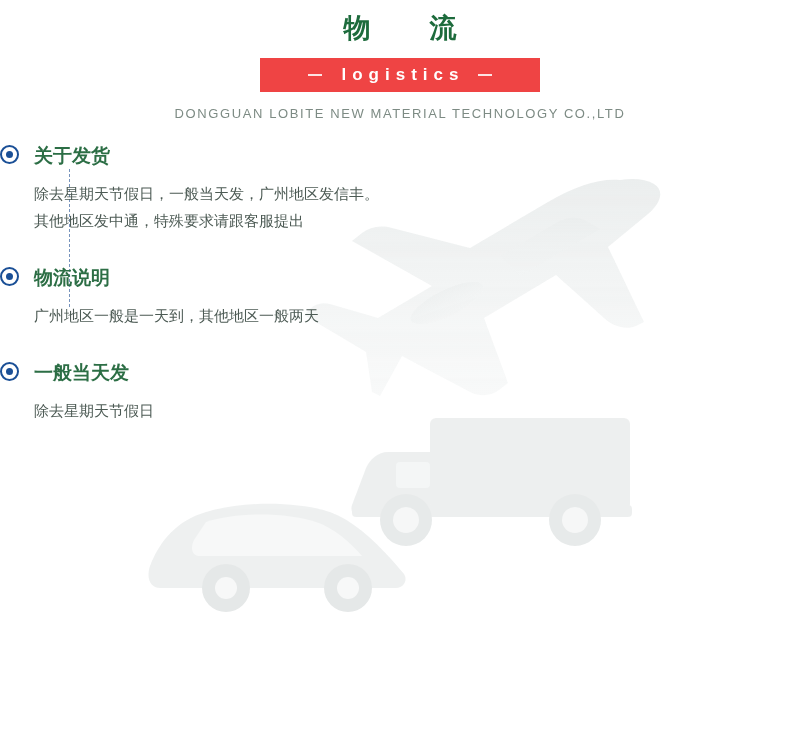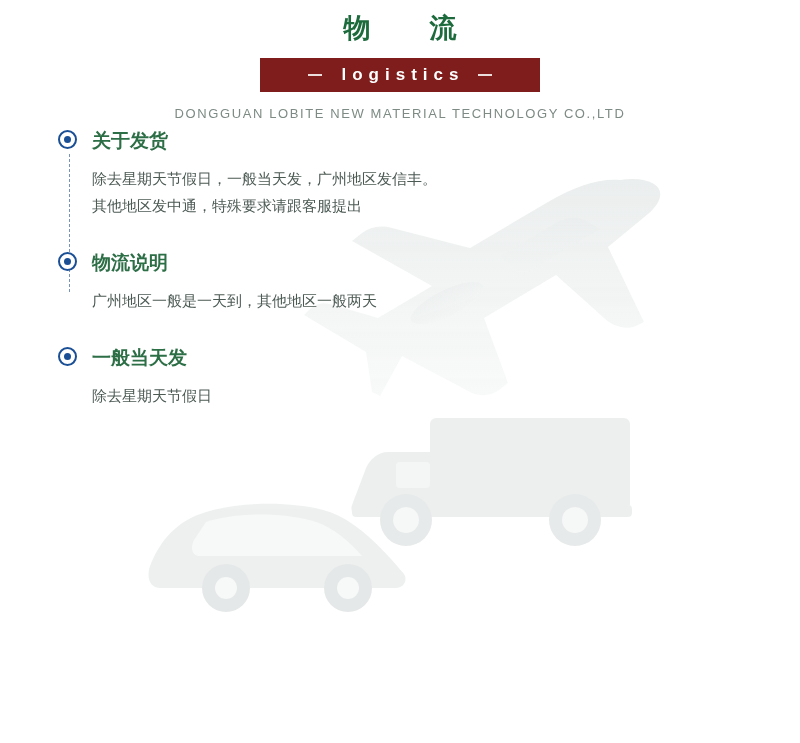--- a/index.html
+++ b/index.html
@@ -46,21 +46,21 @@
     font-weight: bold;
     color: #1d6b3c;
     letter-spacing: 16px;
     line-height: 48px;
     padding-left: 16px;
   }
   .title-band {
     width: 280px;
     height: 34px;
     margin: 6px auto 0 auto;
-    background: #7f1d1d;
+    background: #ef4444;
     display: flex;
     align-items: center;
     justify-content: center;
     gap: 14px;
   }
   .band-dash {
     display: block;
     width: 14px;
     height: 2px;
     background: #ffffff;
@@ -79,22 +79,21 @@
     font-family: "Liberation Sans", sans-serif;
     font-size: 13px;
     color: #7d8b84;
     letter-spacing: 1.6px;
   }
 
   
   .timeline {
     position: relative;
     z-index: 2;
-    margin-top: 7px;
-    padding-left: 58px;
+    margin-top: 22px;
   }
   .timeline-line {
     position: absolute;
     left: 69px;
     top: 26px;
     bottom: 118px;
     width: 0;
     border-left: 1px dashed #4a6fa8;
     opacity: .75;
     z-index: 1;

